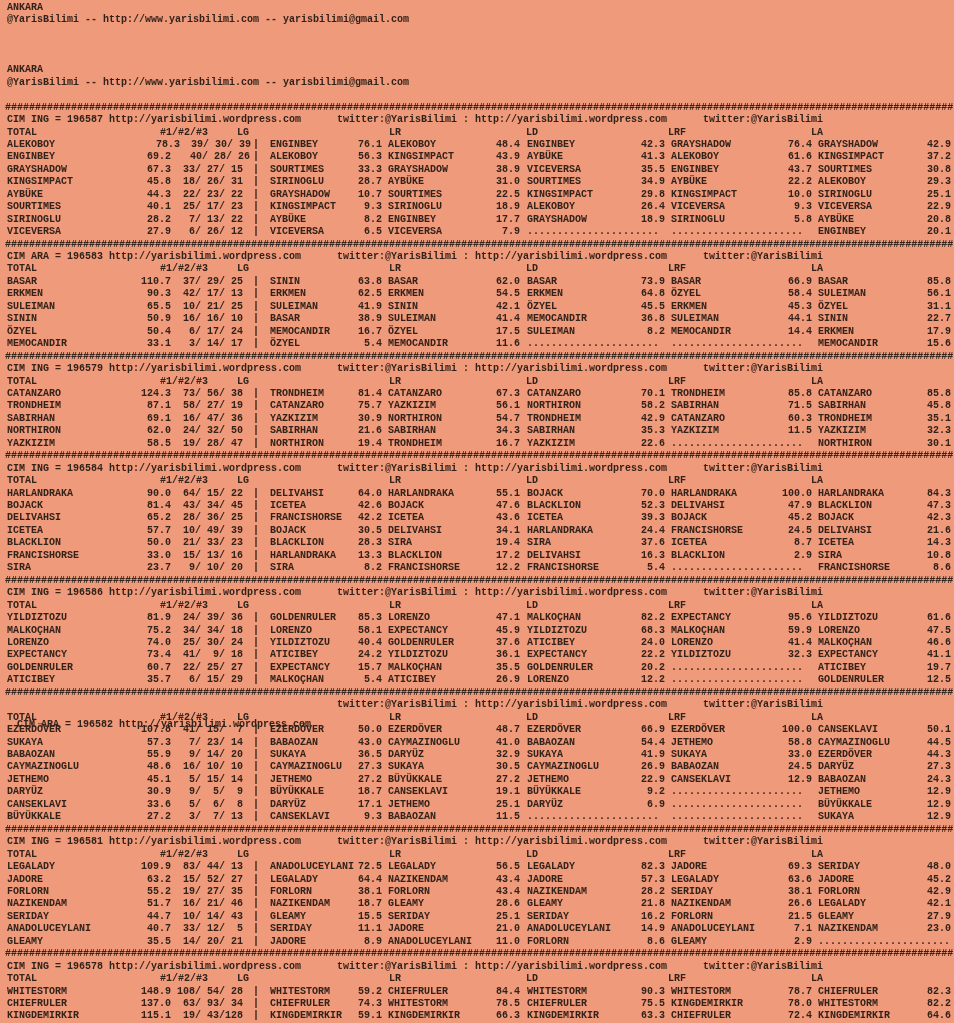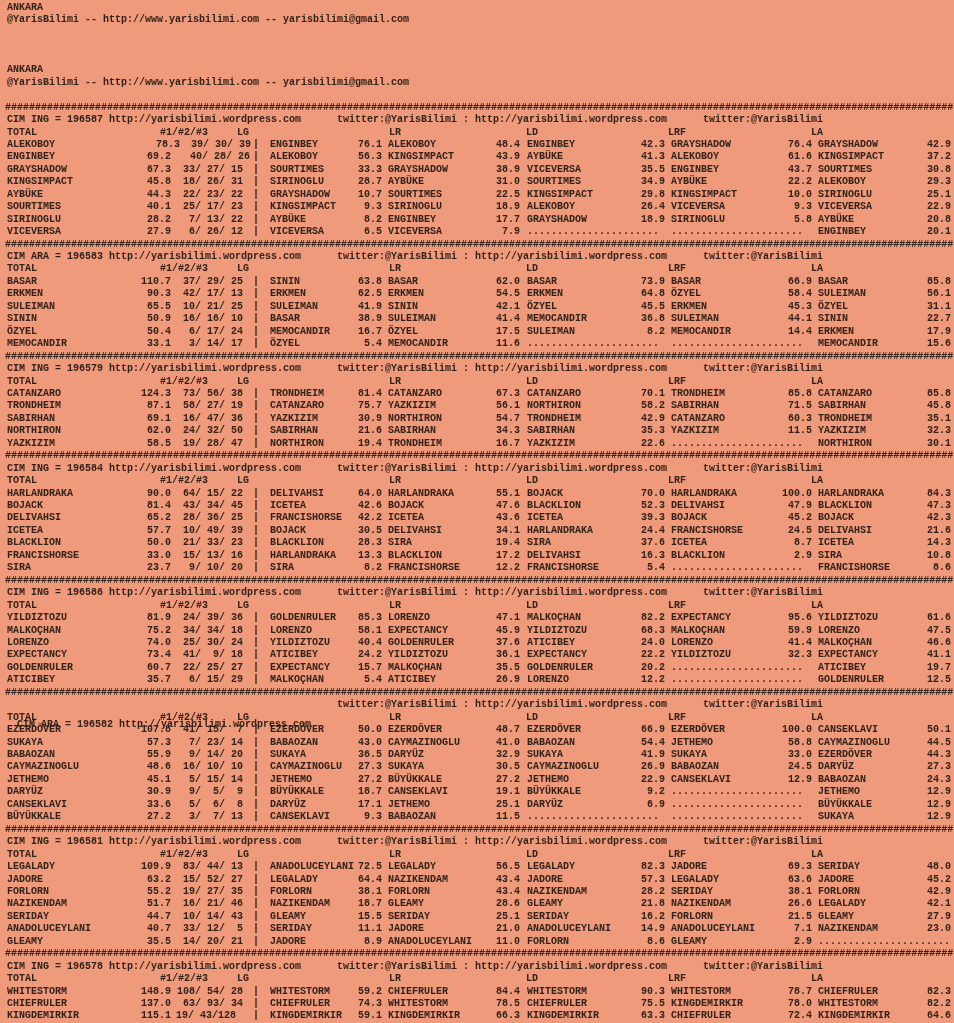--- a/index.html
+++ b/index.html
@@ -933,21 +933,21 @@
       <span style="left: 527px;">CHIEFRULER</span>
       <span class="r" style="left: 611px; width: 54px;">75.5</span>
       <span style="left: 671px;">KINGDEMIRKIR</span>
       <span class="r" style="left: 755px; width: 57px;">78.0</span>
       <span style="left: 818px;">WHITESTORM</span>
       <span class="r" style="left: 890px; width: 61px;">82.2</span>
     </div>
     <div class="ln" style="top: 1010.45px;">
       <span style="left: 7px;">KINGDEMIRKIR</span>
       <span class="r" style="left: 7px; width: 164px;">115.1</span>
-      <span class="r" style="left: 170px; width: 66px;">19/ 43/128</span>
+      <span class="r" style="left: 177px; width: 66px;">19/ 43/128</span>
       <span style="left: 253px;">|</span>
       <span style="left: 270px;">KINGDEMIRKIR</span>
       <span class="r" style="left: 354px; width: 28px;">59.1</span>
       <span style="left: 388px;">KINGDEMIRKIR</span>
       <span class="r" style="left: 475px; width: 45px;">66.3</span>
       <span style="left: 527px;">KINGDEMIRKIR</span>
       <span class="r" style="left: 611px; width: 54px;">63.3</span>
       <span style="left: 671px;">CHIEFRULER</span>
       <span class="r" style="left: 755px; width: 57px;">72.4</span>
       <span style="left: 818px;">KINGDEMIRKIR</span>

